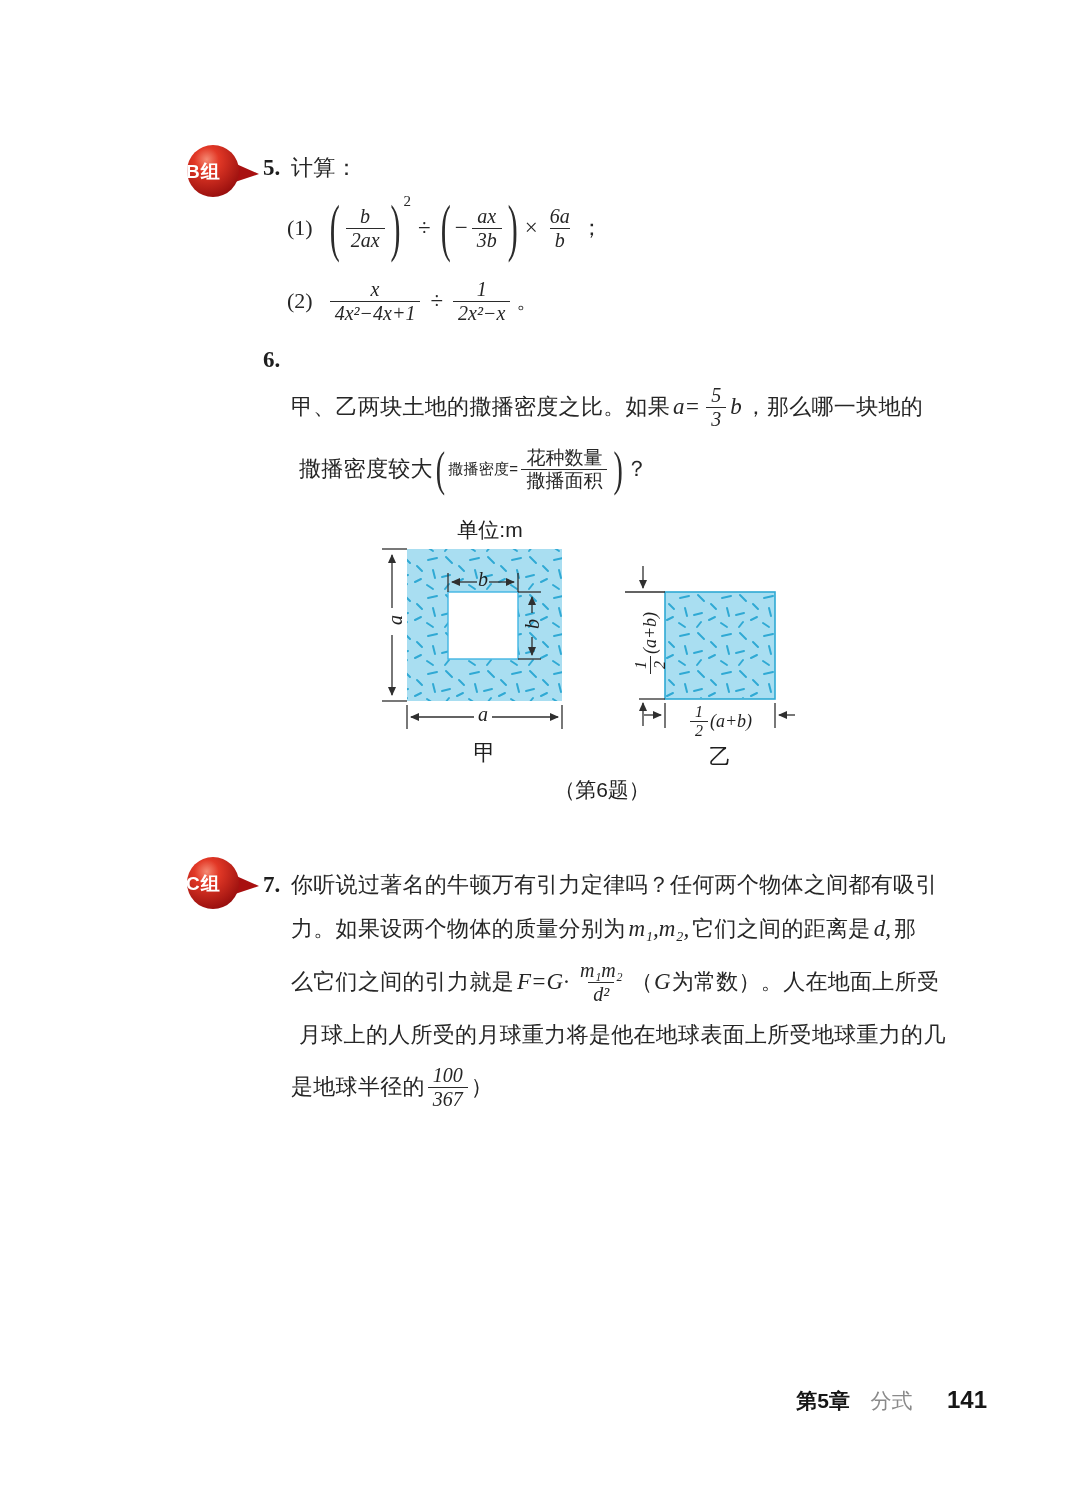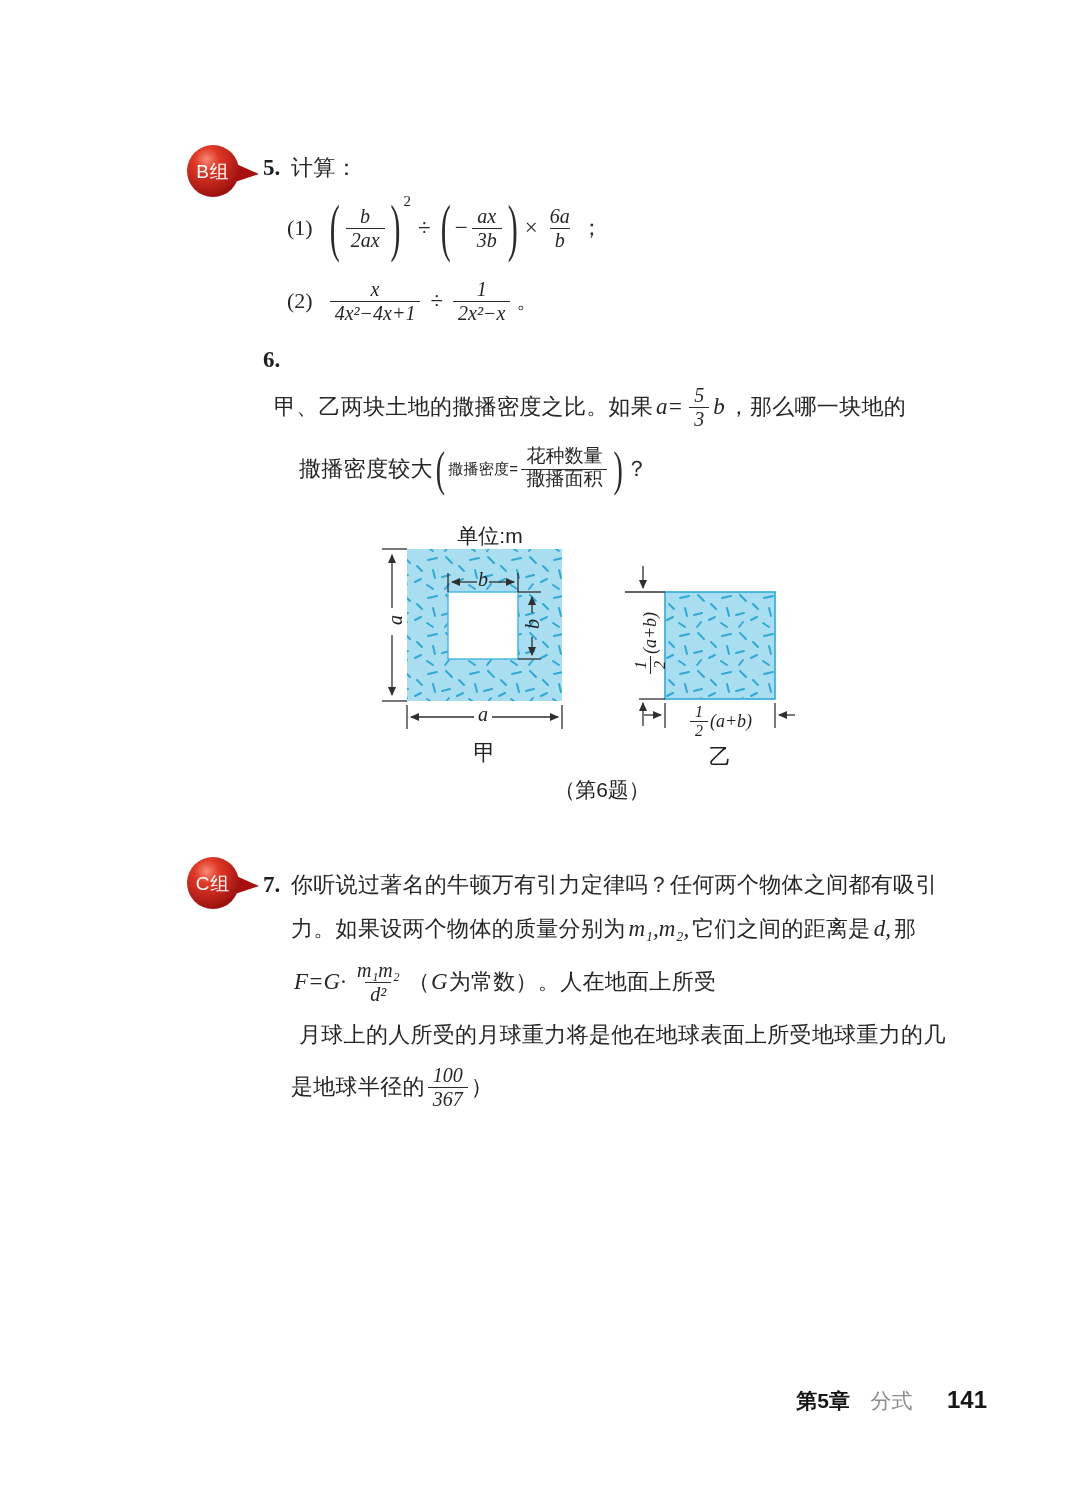--- a/index.html
+++ b/index.html
@@ -13,29 +13,29 @@
   .pnum{font-family:"Liberation Serif",serif;font-weight:bold;font-size:23px;flex:0 0 28px;color:#1e1e1e}
   .t{font-size:22px;white-space:pre;letter-spacing:.3px}
   .mi{font-family:"Liberation Serif",serif;font-style:italic;font-size:23px;margin:0 3px}
   .op{font-family:"Liberation Serif",serif;font-size:23px;margin:0 7px}
   .flabel{font-family:"Liberation Serif",serif;font-size:22px;margin-right:14px}
   .fend{font-size:22px;margin-left:3px}
   .frac{display:inline-flex;flex-direction:column;align-items:center;vertical-align:middle;
         font-family:"Liberation Serif",serif;font-style:italic;line-height:1.12;margin:0 3px;font-size:20px}
   .frac .fn{padding:0 5px}
   .frac .fd{border-top:1.4px solid #2b2b2b;padding:0 5px}
-  .frac.cn{font-style:normal;font-family:Liberation Mono, monospace;font-size:19px}
+  .frac.cn{font-style:normal;font-family:Liberation Serif, serif;font-size:19px}
   .frac.small{font-size:16px;margin:0 2px}
   .bp{display:inline-block;font-family:"Liberation Serif",serif;font-weight:300;font-size:30px;
       color:#2b2b2b;transform:scaleY(2.1);margin:0 3px;line-height:1}
   .bp.md{transform:scaleY(1.75);font-size:28px}
   .sup{display:inline-block;font-family:"Liberation Serif",serif;font-size:15px;transform:translateY(-27px)}
   .badge{position:absolute;width:76px;height:60px}
-  .badge-label{position:absolute;left:0;top:17px;width:54px;text-align:center;color:#ffffff;
-               font-weight:normal;font-size:19px;letter-spacing:1px}
+  .badge-label{position:absolute;left:0;top:17px;width:54px;color:#ffffff;
+               font-weight:bold;font-size:19px;letter-spacing:1px}
   .fig{position:relative;width:460px;height:292px;margin:14px 0 0 119px}
   .figcn{position:absolute;text-align:center;font-size:22px;color:#1f1f1f}
   .dim{position:absolute;text-align:center;font-family:"Liberation Serif",serif;font-style:italic;
        font-size:20px;color:#1f1f1f;line-height:1}
   .rot{transform:rotate(-90deg)}
   .dimfrac{display:inline-flex;align-items:center;font-family:"Liberation Serif",serif;font-style:italic;font-size:18px}
   #footer{position:absolute;left:0;top:1386px;width:987px;text-align:right}
   #footer .chap{font-size:21px;font-weight:bold;color:#161616}
   #footer .sect{font-size:21px;color:#8a8a8a;margin-left:16px}
   #footer .pg{font-size:24px;font-weight:bold;color:#161616;margin-left:30px;font-family:"Liberation Sans",sans-serif}
@@ -99,21 +99,21 @@
     <span class="fn">1</span>
     <span class="fd">2x²−x</span>
   </span>
   <span class="fend">。</span>
 </div>
 
 <div class="abs" style="left:263px;top:342px;width:690px">
   <div class="mrow" style="height:36px">
     <span class="pnum">6.</span>
   </div>
-  <div class="mrow" style="height:58px;margin-left:11px">
+  <div class="mrow" style="height:58px;margin-left:28px">
     <span class="t">甲、乙两块土地的撒播密度之比。如果</span>
     <span class="mi">a=</span>
     <span class="frac">
       <span class="fn">5</span>
       <span class="fd">3</span>
     </span>
     <span class="mi" style="margin-left:1px">b</span>
     <span class="t">，那么哪一块地的</span>
   </div>
   <div class="mrow" style="height:66px;margin-left:36px">
@@ -176,21 +176,21 @@
         <line x1="243" y1="76" x2="283" y2="76"></line>
         <line x1="261" y1="50" x2="261" y2="72" marker-end="url(#mA)"></line>
         <line x1="257" y1="183" x2="283" y2="183"></line>
         <line x1="261" y1="210" x2="261" y2="187" marker-end="url(#mA)"></line>
         <line x1="283" y1="187" x2="283" y2="212"></line>
         <line x1="393" y1="187" x2="393" y2="212"></line>
         <line x1="262" y1="199" x2="279" y2="199" marker-end="url(#mA)"></line>
         <line x1="413" y1="199" x2="397" y2="199" marker-end="url(#mA)"></line>
       </g>
     </svg>
-    <div class="figcn" style="left:46px;top:6px;width:124px;font-size:21px">单位:m</div>
+    <div class="figcn" style="left:46px;top:0;width:124px;font-size:21px">单位:m</div>
     <div class="dim rot" style="left:-9px;top:94px;width:44px">a</div>
     <div class="dim" style="left:79px;top:53px;width:44px">b</div>
     <div class="dim rot" style="left:128px;top:98px;width:44px">b</div>
     <div class="dim" style="left:79px;top:188px;width:44px">a</div>
     <div class="dim rot" style="left:200px;top:114px;width:122px;height:28px">
       <span class="dimfrac">
         <span class="frac small">
           <span class="fn">1</span>
           <span class="fd">2</span>
         </span>
@@ -233,20 +233,21 @@
     <span class="t">你听说过著名的牛顿万有引力定律吗？任何两个物体之间都有吸引</span>
   </div>
   <div class="mrow" style="height:46px;margin-left:28px">
     <span class="t">力。如果设两个物体的质量分别为</span>
     <span class="mi">m₁,m₂,</span>
     <span class="t">它们之间的距离是</span>
     <span class="mi">d,</span>
     <span class="t">那</span>
   </div>
   <div class="mrow" style="height:60px;margin-left:28px">
+    <span class="t">么它们之间的引力就是</span>
     <span class="mi">F=G·</span>
     <span class="frac">
       <span class="fn">m₁m₂</span>
       <span class="fd">d²</span>
     </span>
     <span class="t">（</span>
     <span class="mi" style="margin:0 1px">G</span>
     <span class="t">为常数）。人在地面上所受</span>
   </div>
   <div class="mrow" style="height:46px;margin-left:36px">

